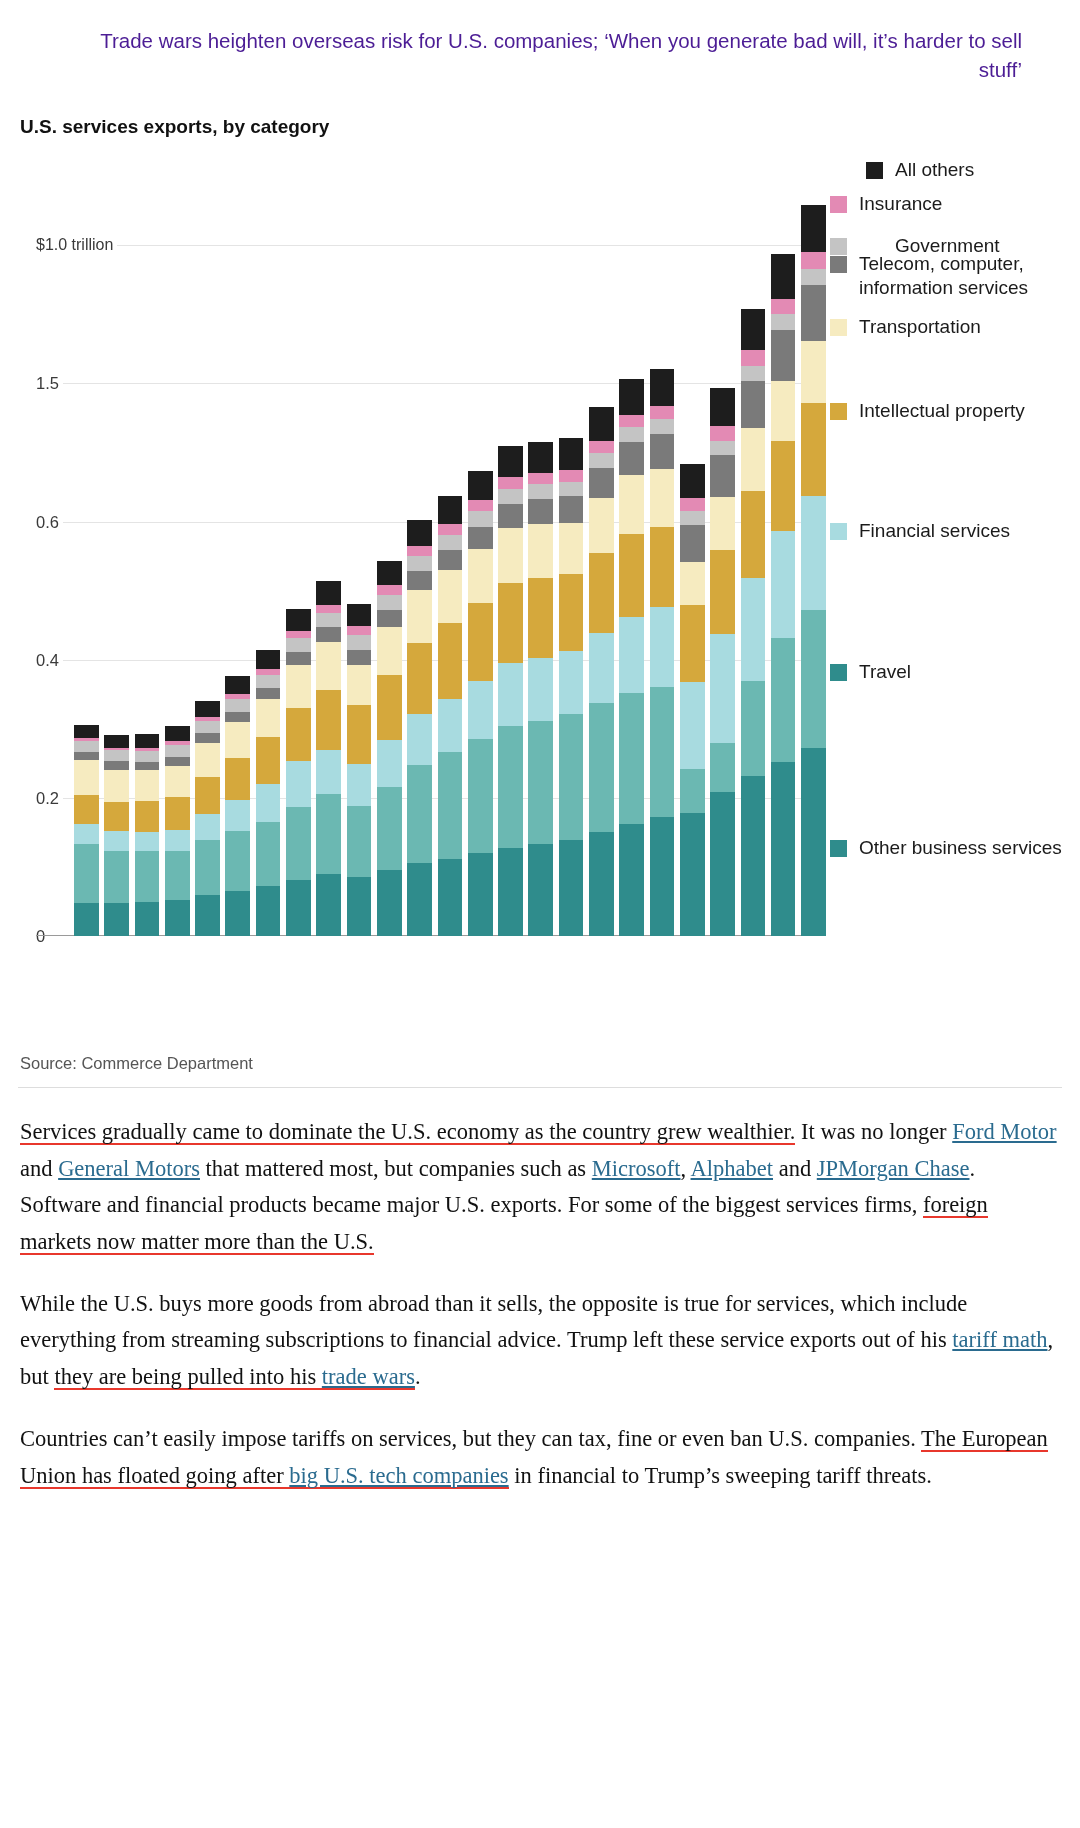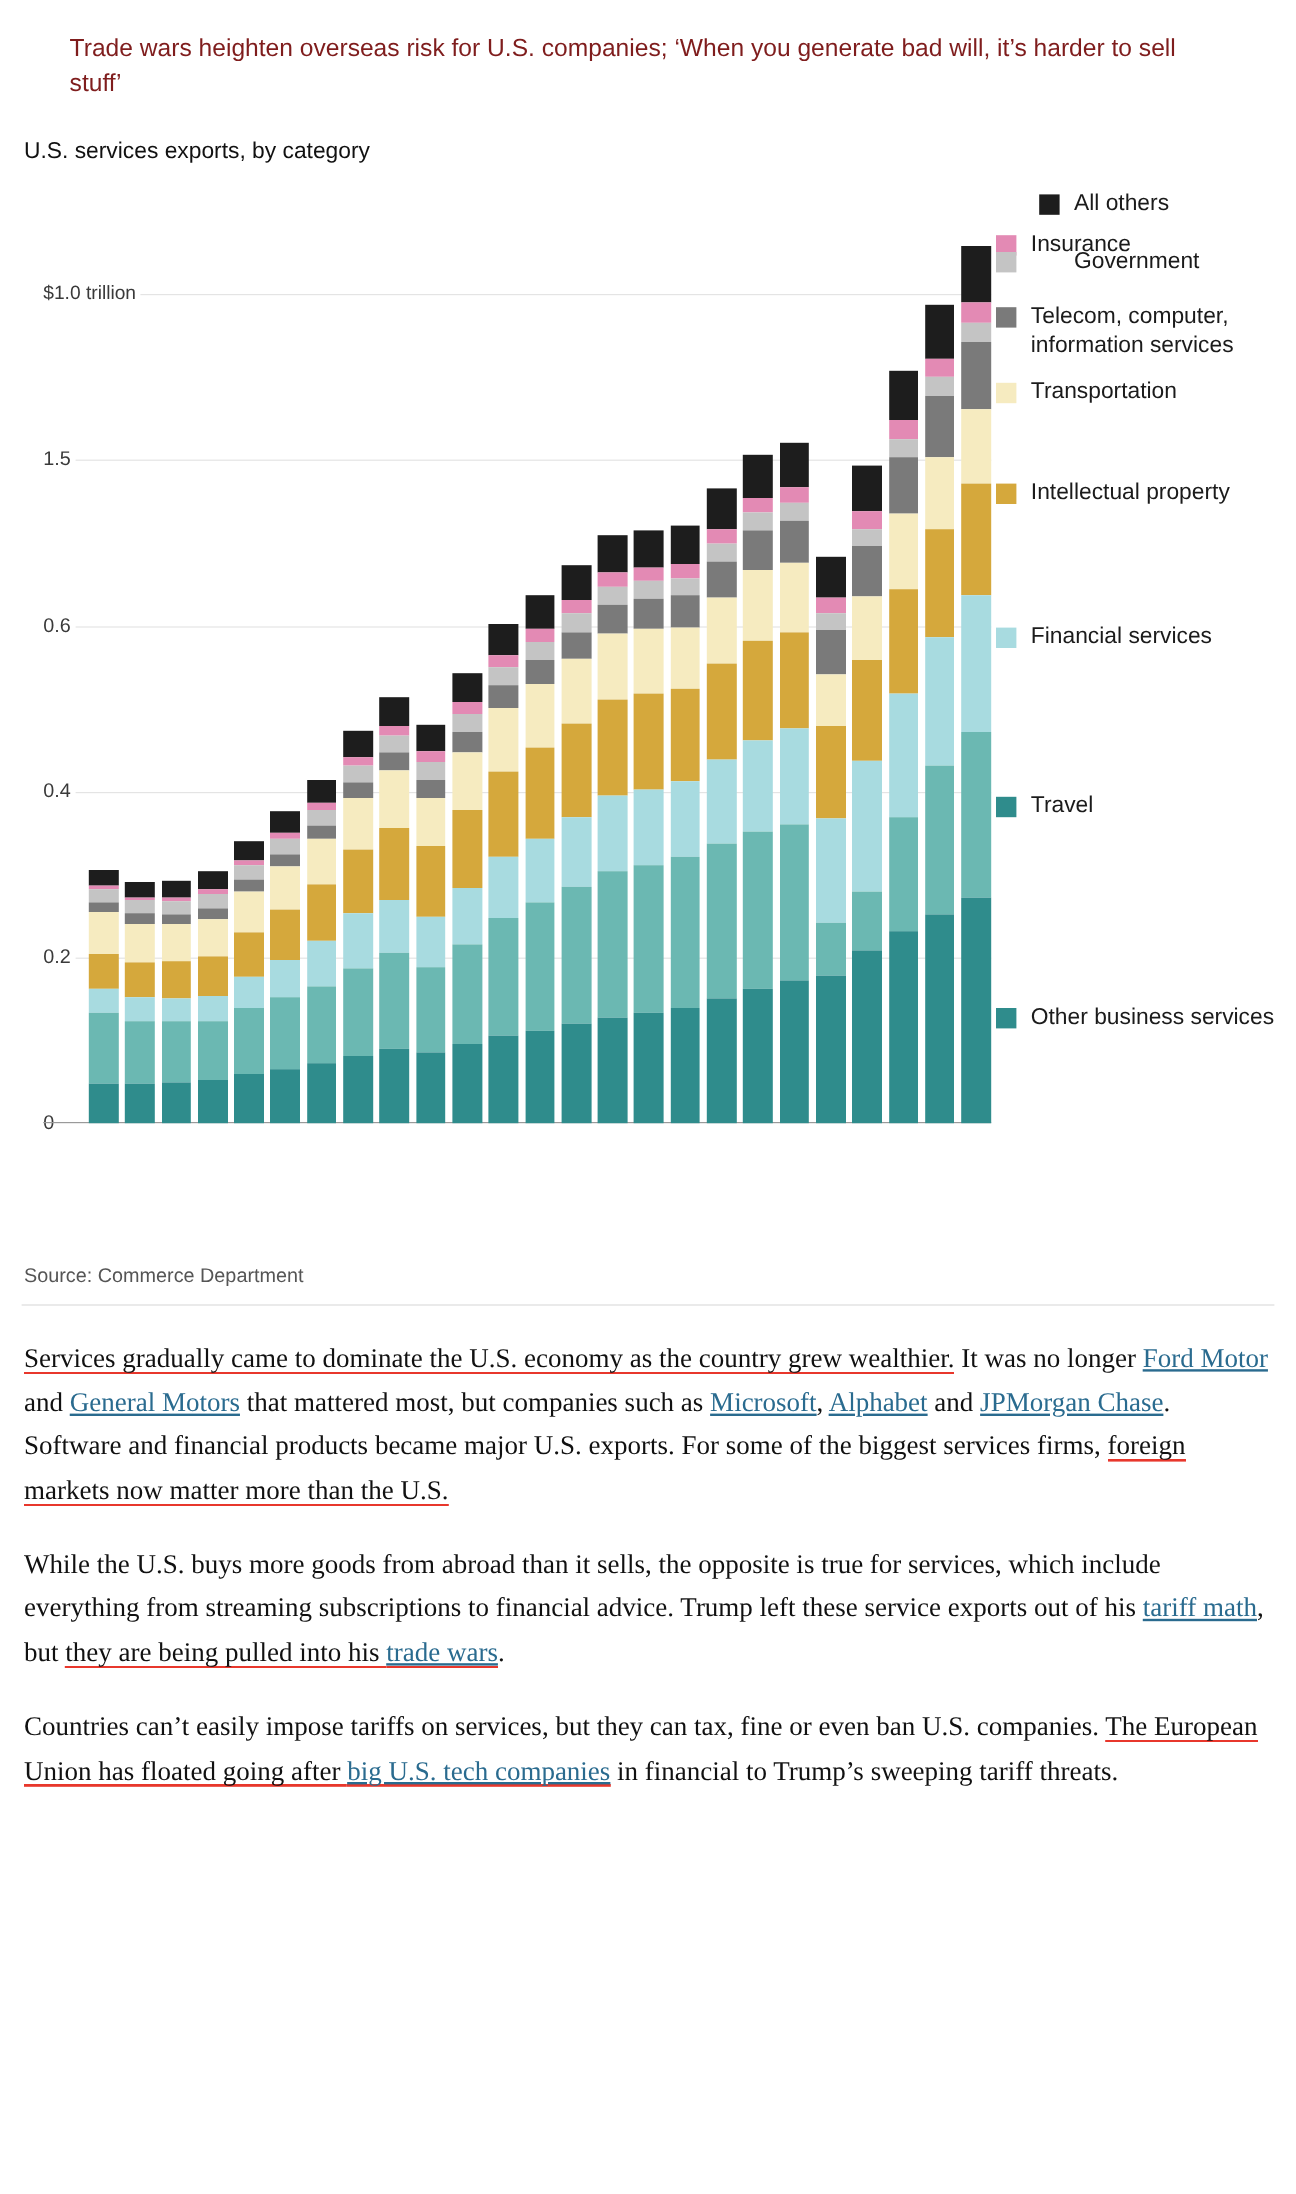--- a/index.html
+++ b/index.html
@@ -19,28 +19,28 @@
     line-height: 1.24;
     text-align: center;
     letter-spacing: -0.3px;
     margin: 8px 20px 0 20px;
     color: #0a0a0a;
   }
   .dek {
     font-family: "Liberation Sans", sans-serif;
     font-size: 20.5px;
     line-height: 1.42;
-    text-align: left;
+    text-align: right;
     margin: 26px 40px 0 40px;
-    color: #7f1d1d;
+    color: #4c1d95;
   }
 
   .chart-title {
     font-size: 19px;
-    font-weight: normal;
+    font-weight: bold;
     margin: 32px 0 0 2px;
     color: #111;
   }
 
   .chart-wrap {
     position: relative;
     width: 1044px;
     height: 900px;
     margin-top: 10px;
   }
@@ -479,21 +479,21 @@
     </div>
     <div class="legend" id="legend">
         <div class="legend-item" style="top: 0px; padding-left: 36px;">
           <span class="swatch" style="background: rgb(29, 29, 29);"></span>
           <span class="legend-label">All others</span>
         </div>
         <div class="legend-item" style="top: 34px;">
           <span class="swatch" style="background: rgb(227, 138, 180);"></span>
           <span class="legend-label">Insurance</span>
         </div>
-        <div class="legend-item" style="top: 48px; gap: 48px;">
+        <div class="legend-item" style="top: 76px; gap: 48px;">
           <span class="swatch" style="background: rgb(196, 196, 196);"></span>
           <span class="legend-label">Government</span>
         </div>
         <div class="legend-item" style="top: 94px;">
           <span class="swatch" style="background: rgb(122, 122, 122);"></span>
           <span class="legend-label">Telecom, computer, information services</span>
         </div>
         <div class="legend-item" style="top: 157px;">
           <span class="swatch" style="background: rgb(246, 235, 192);"></span>
           <span class="legend-label">Transportation</span>

